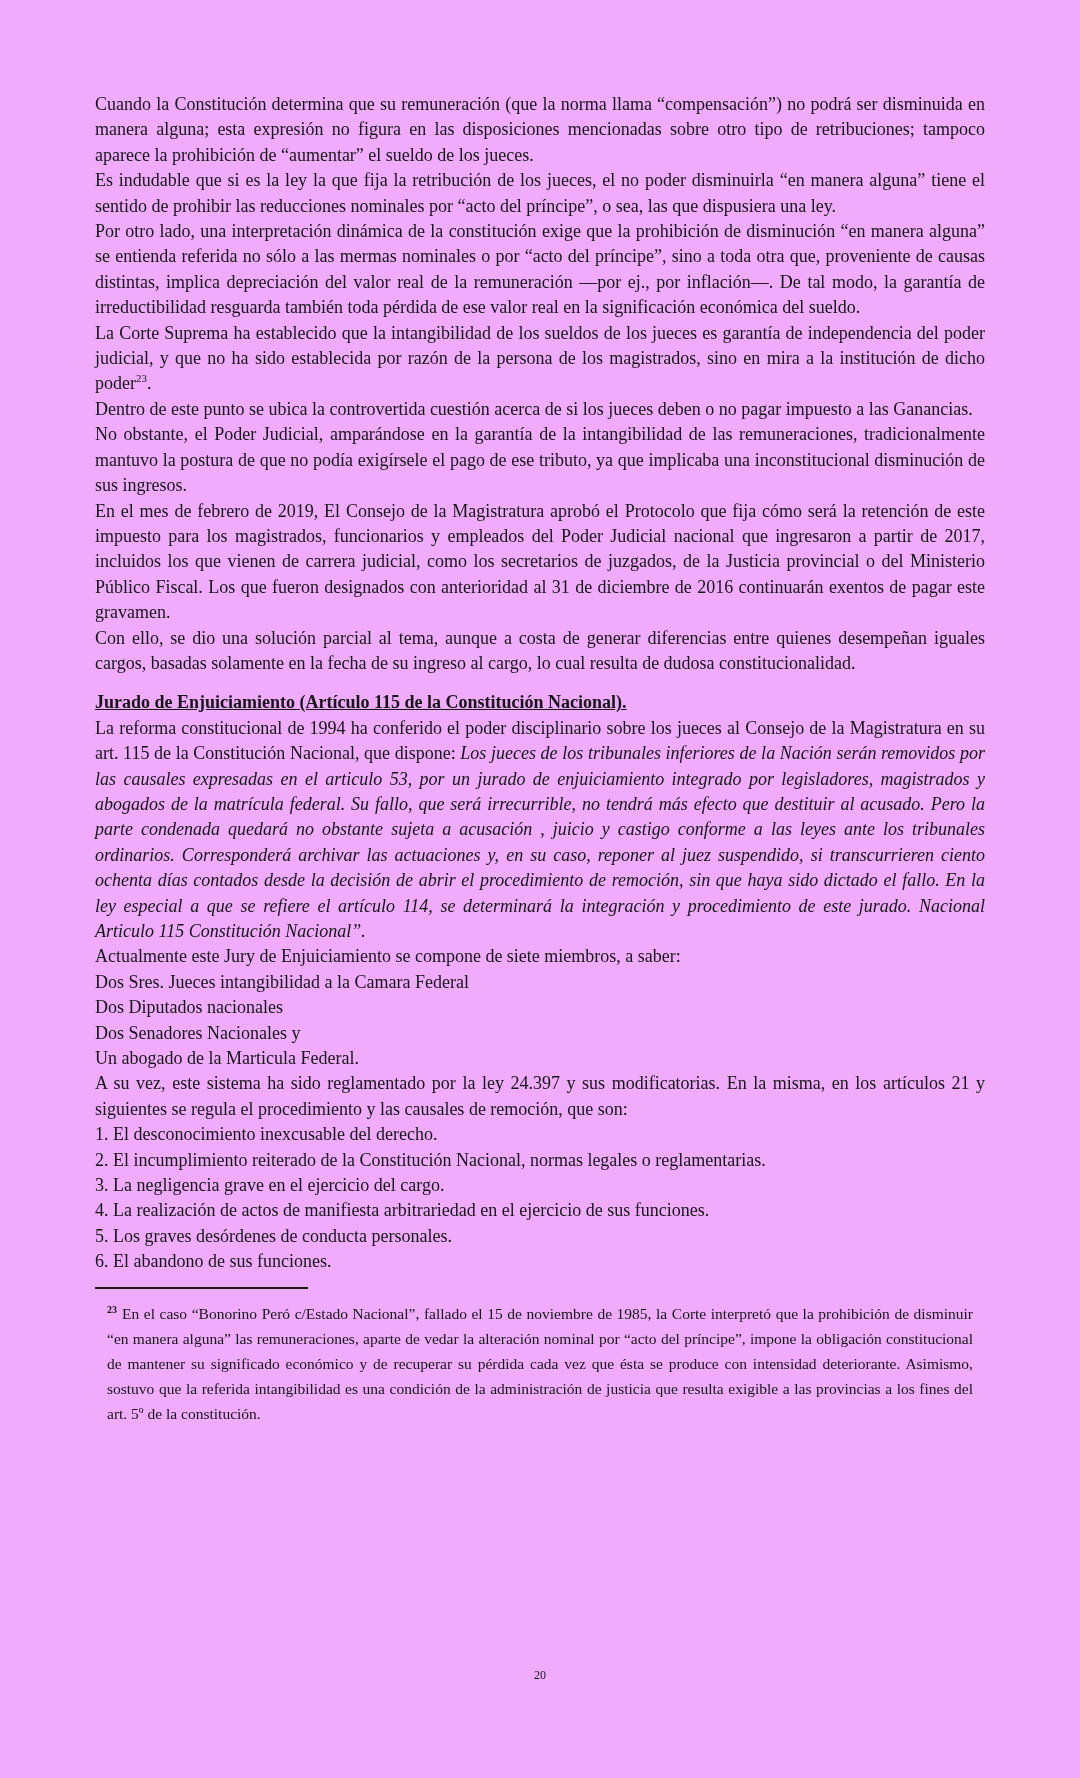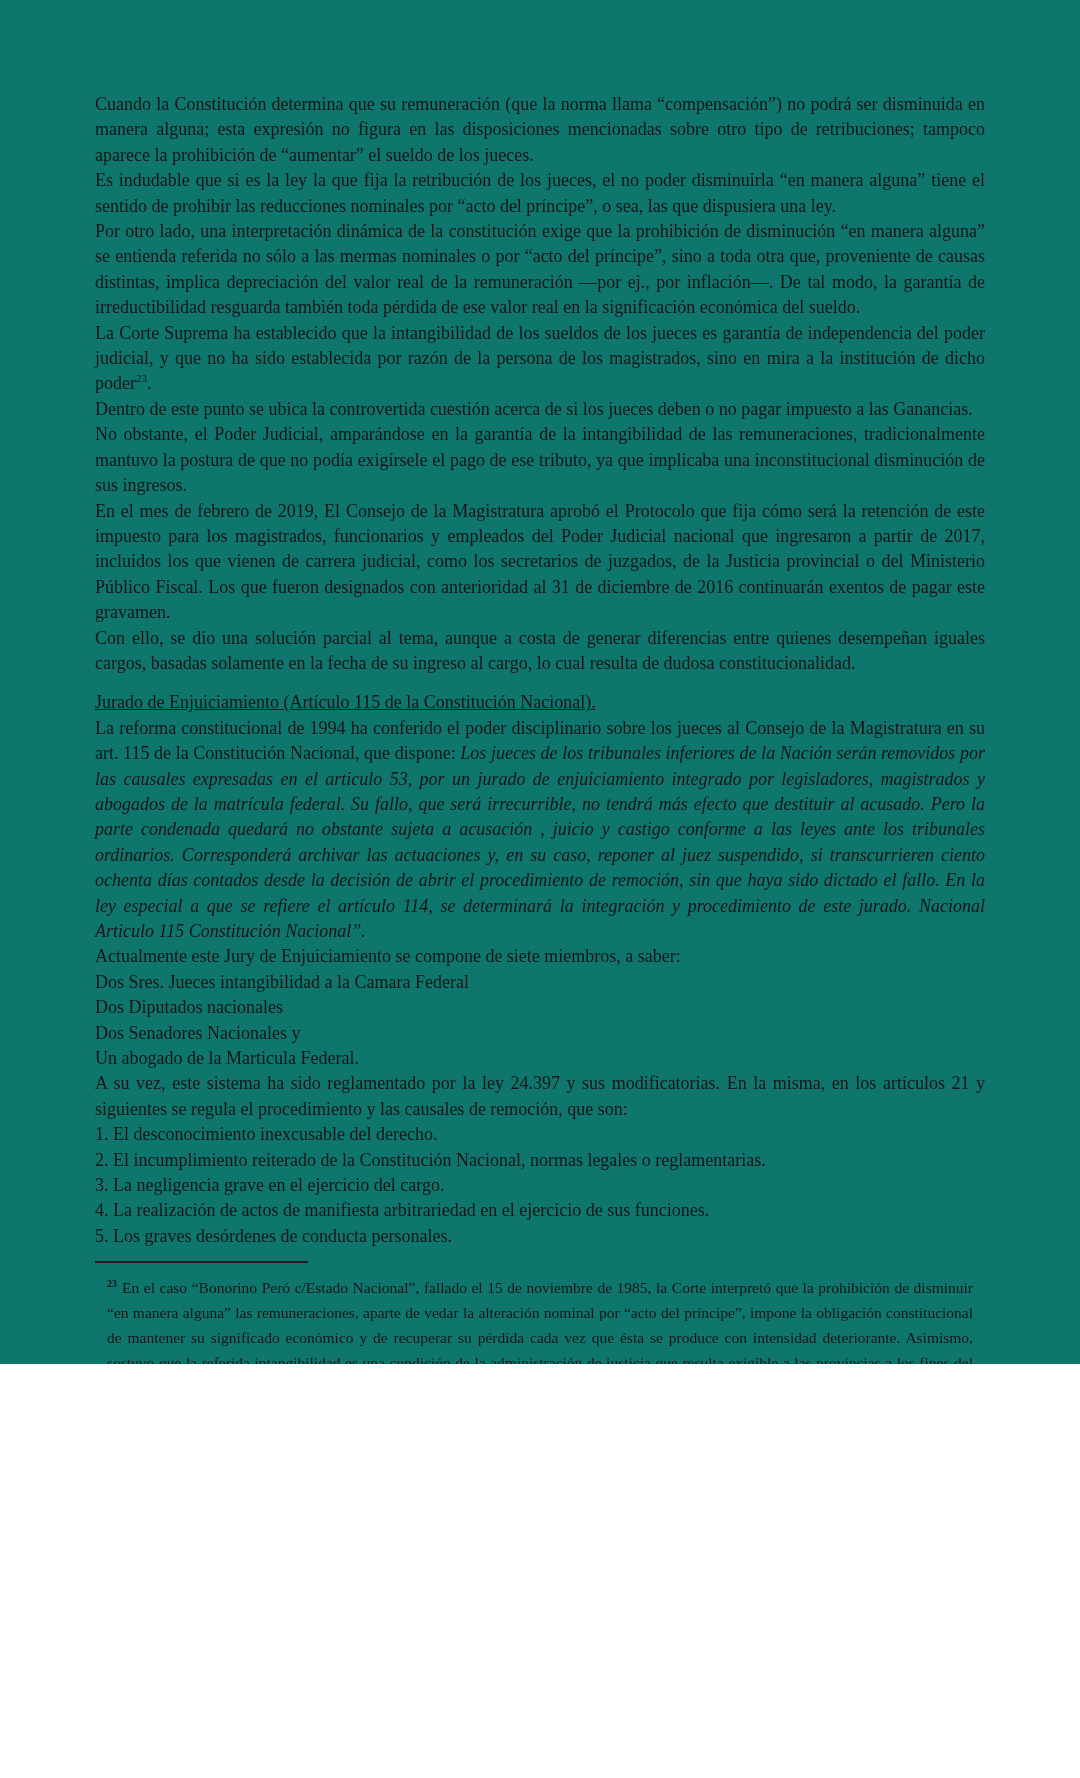--- a/index.html
+++ b/index.html
@@ -1,41 +1,41 @@
 <!DOCTYPE html>
 <html><head>
 <meta charset="utf-8">
 <style>
   html, body { margin: 0; padding: 0; background: #ffffff; }
   .page {
     position: relative;
     width: 1080px;
-    height: 1364px;
-    background: #0f766e;
+    height: 1778px;
+    background: #f0abfc;
     overflow: hidden;
     font-family: "Liberation Serif", "DejaVu Serif", serif;
     color: #161616;
   }
   .content {
     position: absolute;
     left: 95px;
     top: 92px;
     width: 890px;
   }
   .para {
     margin: 0;
     text-align: justify;
     font-size: 18px;
     line-height: 25.4px;
   }
   .section-heading {
     margin: 14px 0 0 0;
     font-size: 18px;
     line-height: 25.4px;
-    font-weight: normal;
+    font-weight: bold;
   }
   .section-heading .underlined { text-decoration: underline; }
   .italic { font-style: italic; }
   sup.ref { font-size: 11px; line-height: 0; }
   .footnotes { margin-top: 12px; }
   .fn-rule {
     width: 213px;
     border: none;
     border-top: 2px solid #1a1a1a;
     margin: 0 0 6px 0;
@@ -91,20 +91,21 @@
     <p class="para">Dos Senadores Nacionales y</p>
     <p class="para">Un abogado de la Marticula Federal.</p>
 
     <p class="para">A su vez, este sistema ha sido reglamentado por la ley 24.397 y sus modificatorias. En la misma, en los artículos 21 y siguientes se regula el procedimiento y las causales de remoción, que son:</p>
 
     <p class="para">1. El desconocimiento inexcusable del derecho.</p>
     <p class="para">2. El incumplimiento reiterado de la Constitución Nacional, normas legales o reglamentarias.</p>
     <p class="para">3. La negligencia grave en el ejercicio del cargo.</p>
     <p class="para">4. La realización de actos de manifiesta arbitrariedad en el ejercicio de sus funciones.</p>
     <p class="para">5. Los graves desórdenes de conducta personales.</p>
+    <p class="para">6. El abandono de sus funciones.</p>
 
     <div class="footnotes">
       <hr class="fn-rule">
       <p class="fn-text"><sup class="fn-marker">23</sup><span>En el caso “Bonorino Peró c/Estado Nacional”, fallado el 15 de noviembre de 1985, la Corte interpretó que la prohibición de disminuir “en manera alguna” las remuneraciones, aparte de vedar la alteración nominal por “acto del príncipe”, impone la obligación constitucional de mantener su significado económico y de recuperar su pérdida cada vez que ésta se produce con intensidad deteriorante. Asimismo, sostuvo que la referida intangibilidad es una condición de la administración de justicia que resulta exigible a las provincias a los fines del art. 5º de la constitución.</span></p>
     </div>
 
   </div>
 
   <div class="page-number">20</div>
 </div>

